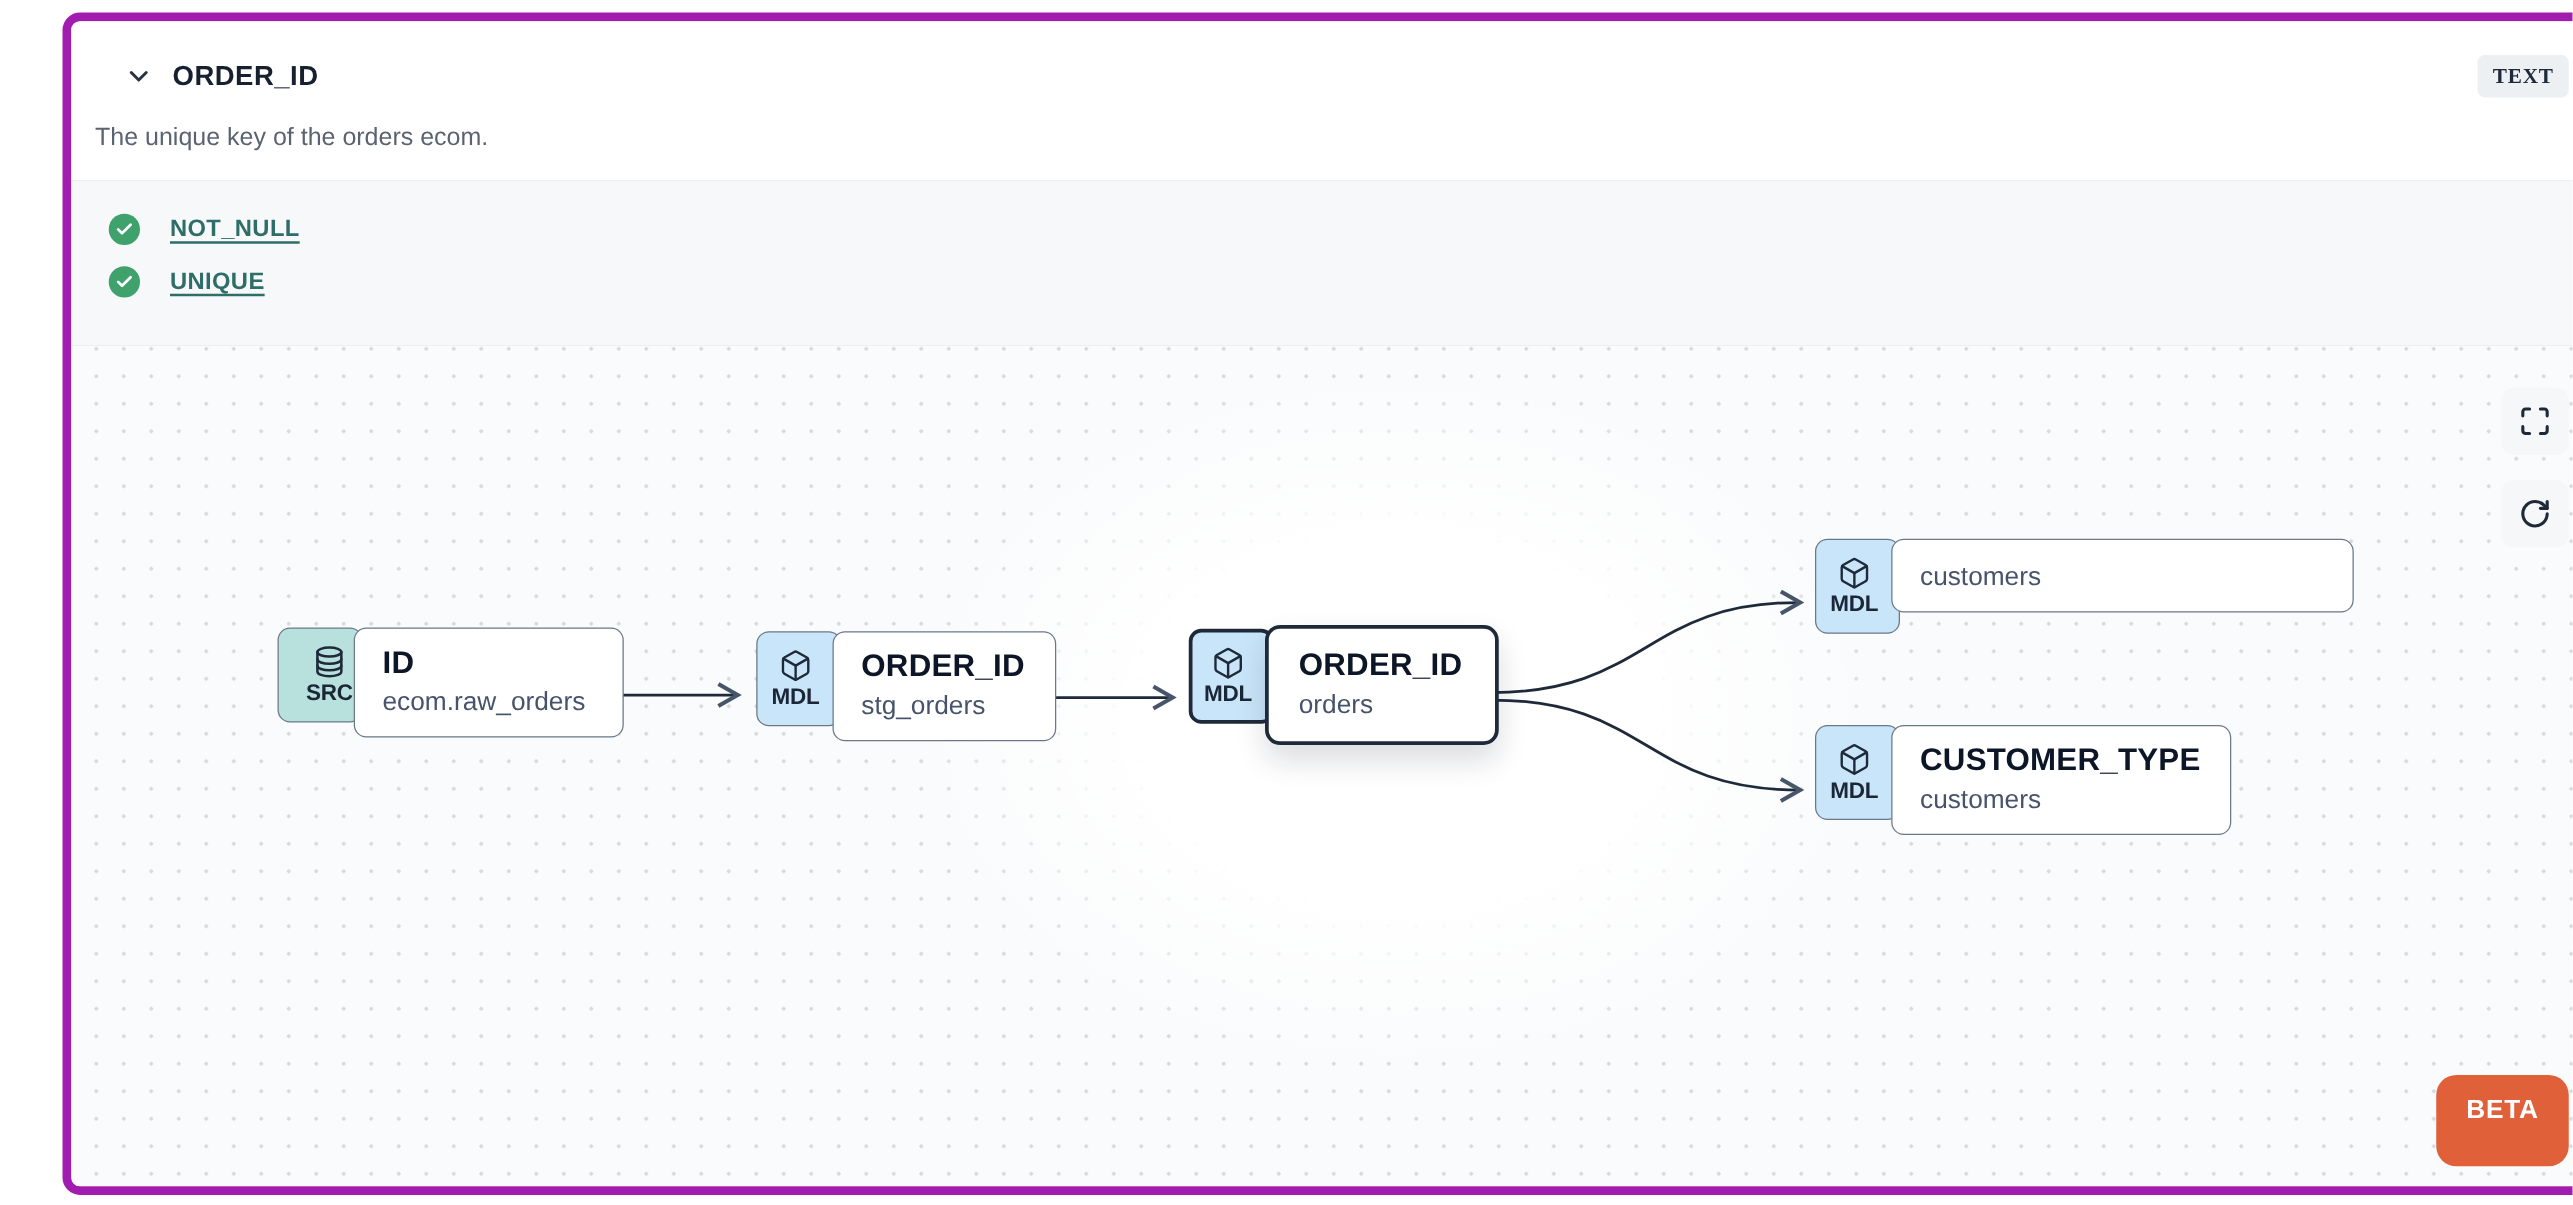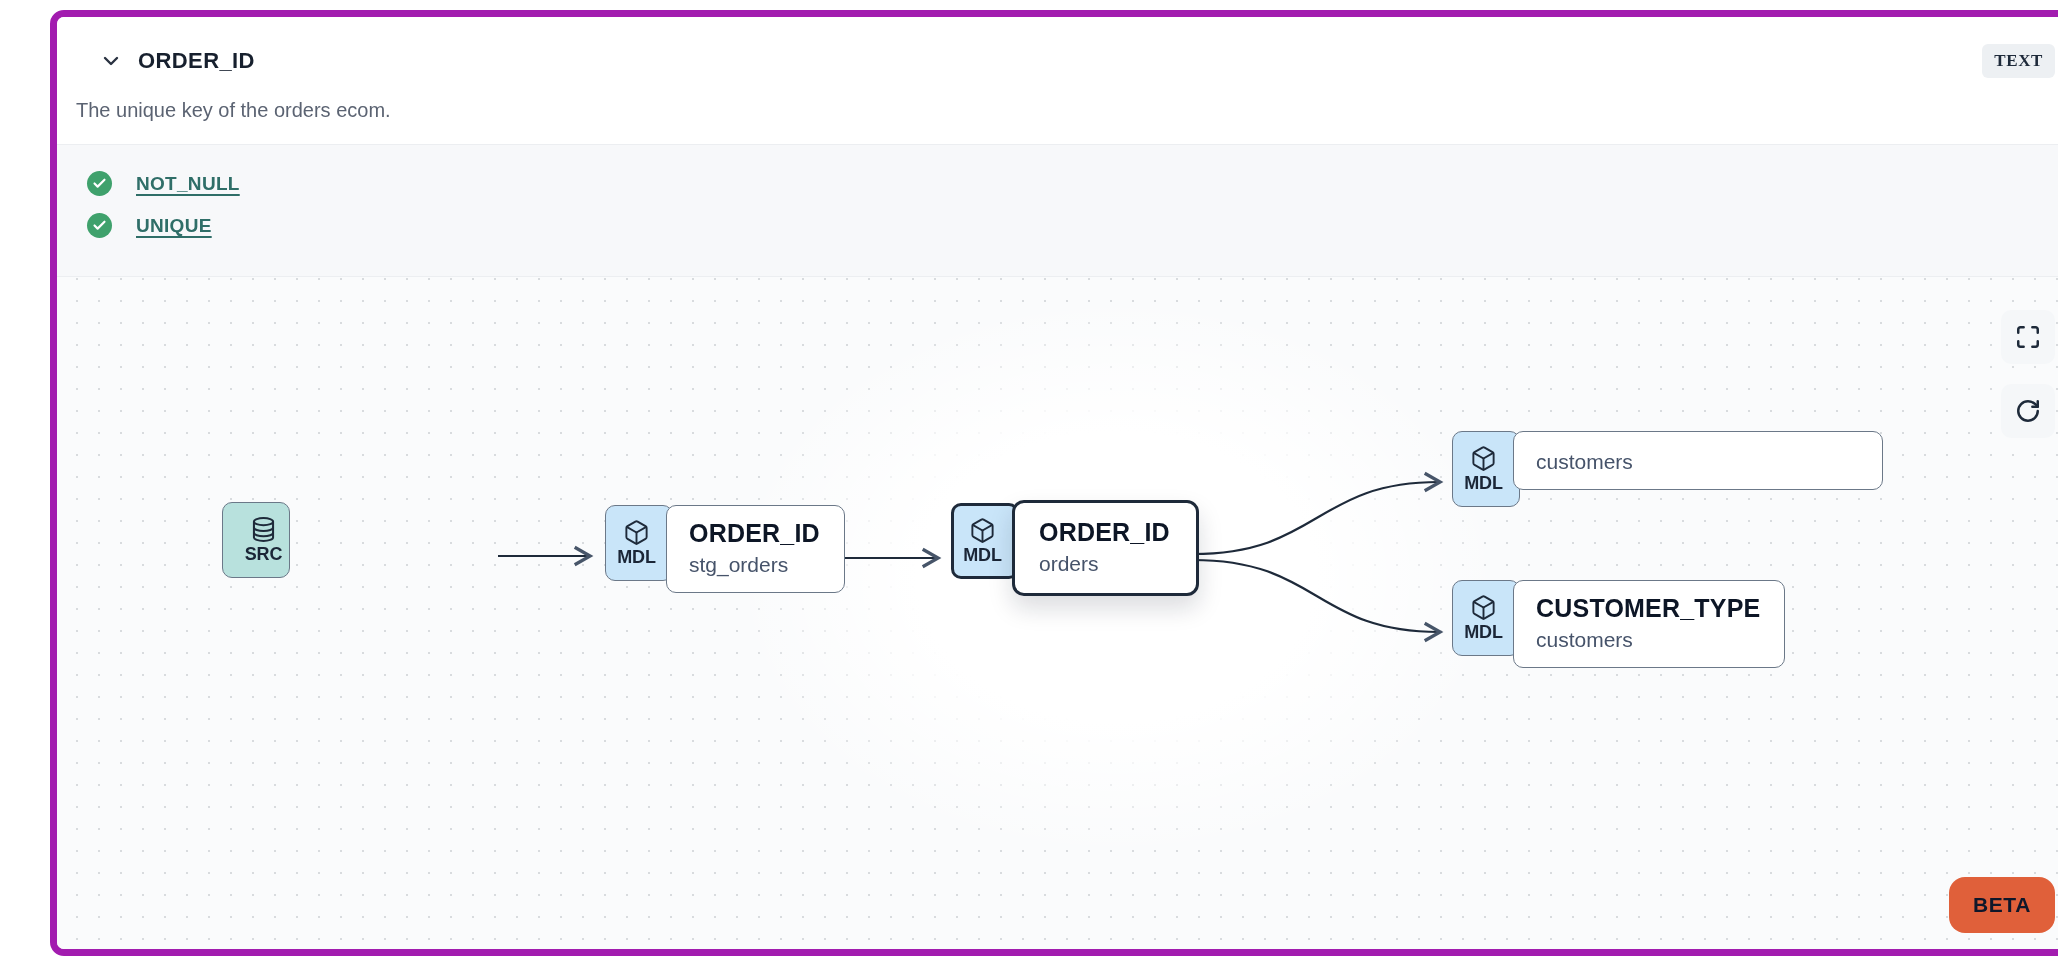--- a/index.html
+++ b/index.html
@@ -51,22 +51,22 @@
   .node.selected .ncard{border:3.5px solid #1e2a3a;border-radius:12px;padding:15px 26px 17px 24px;
          box-shadow:0 12px 24px rgba(15,23,42,.15);}
 
   
   .ctrl{position:absolute;right:26px;width:54px;height:54px;border-radius:10px;background:#f5f7f9;
         display:flex;align-items:center;justify-content:center;z-index:3;cursor:pointer;}
   .ctrl svg{width:26px;height:26px;}
   .ctrl.fullscreen{top:33px;}
   .ctrl.refresh{top:107px;}
 
-  .beta{position:absolute;right:26px;bottom:16px;z-index:3;background:#e0603a;color:#0f172a;
-        font-size:21px;font-weight:700;letter-spacing:.6px;padding:0 24px;height:56px;line-height:56px;
+  .beta{position:absolute;right:26px;bottom:16px;z-index:3;background:#e0603a;color:#ffffff;
+        font-size:21px;font-weight:700;letter-spacing:.6px;padding:0 24px;height:73px;line-height:56px;
         border-radius:16px;}
 </style>
 </head>
 <body>
 
 <div class="card">
 
   <div class="header">
     <div class="title-row">
       <span class="chev">
@@ -117,20 +117,24 @@
     <div class="node" style="left:165px;top:225px;">
       <div class="nbadge src">
         <svg viewBox="0 0 24 24" fill="none" stroke="#1e2a3a" stroke-width="1.8" stroke-linecap="round" stroke-linejoin="round">
           <ellipse cx="12" cy="5" rx="8.5" ry="3.2"></ellipse>
           <path d="M3.5 5v14c0 1.77 3.8 3.2 8.5 3.2s8.5-1.43 8.5-3.2V5"></path>
           <path d="M3.5 10.2c0 1.77 3.8 3.2 8.5 3.2s8.5-1.43 8.5-3.2"></path>
           <path d="M3.5 14.8c0 1.77 3.8 3.2 8.5 3.2s8.5-1.43 8.5-3.2"></path>
         </svg>
         <span class="badge-label">SRC</span>
       </div>
+      <div class="ncard" style="min-width:216px;">
+        <div class="ntitle">ID</div>
+        <div class="nsub">ecom.raw_orders</div>
+      </div>
     </div>
 
     <div class="node" style="left:548px;top:228px;">
       <div class="nbadge mdl">
         <svg viewBox="0 0 24 24" fill="none" stroke="#1e2a3a" stroke-width="1.7" stroke-linecap="round" stroke-linejoin="round">
           <path d="M21 8a2 2 0 0 0-1-1.73l-7-4a2 2 0 0 0-2 0l-7 4A2 2 0 0 0 3 8v8a2 2 0 0 0 1 1.73l7 4a2 2 0 0 0 2 0l7-4A2 2 0 0 0 21 16Z"></path>
           <path d="m3.3 7 8.7 5 8.7-5"></path>
             <path d="M12 22V12"></path>
         </svg>
         <span class="badge-label">MDL</span>

